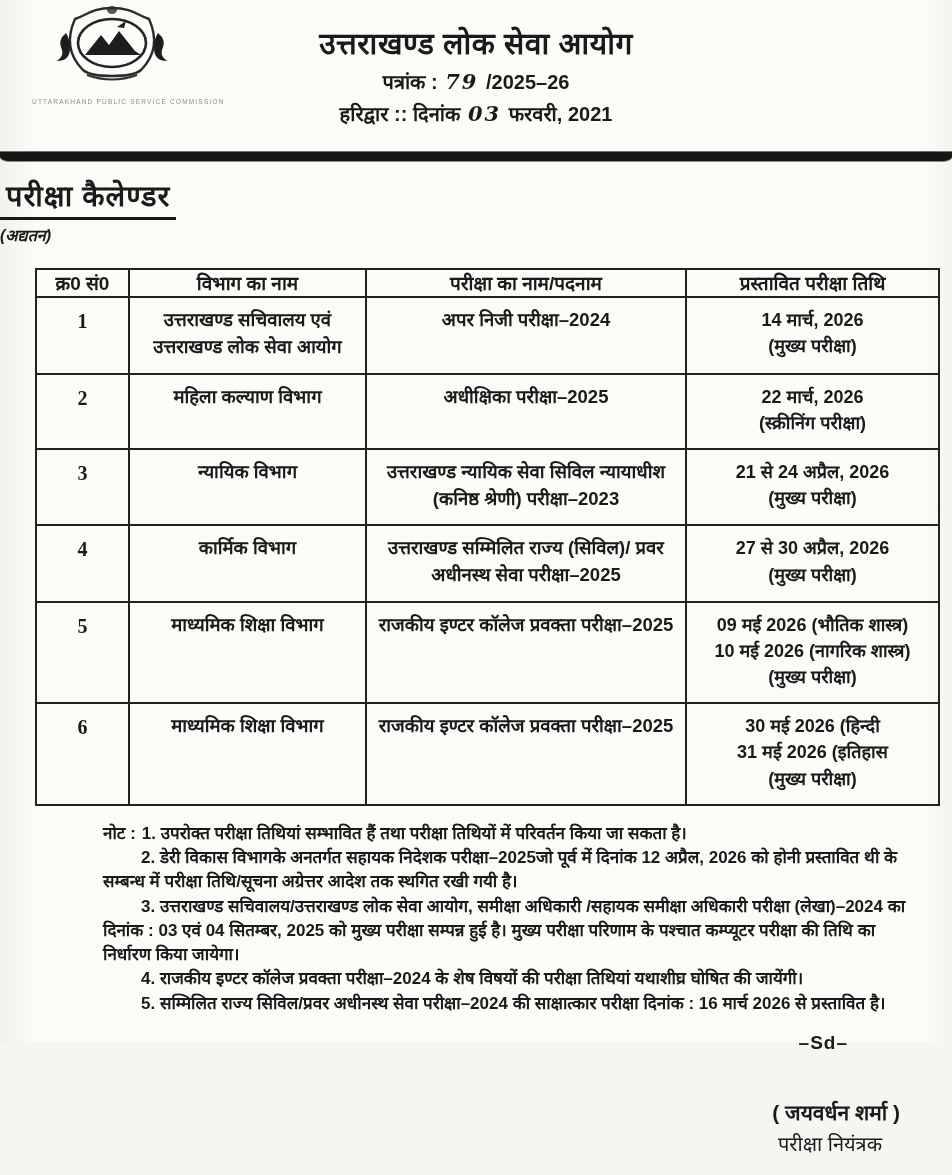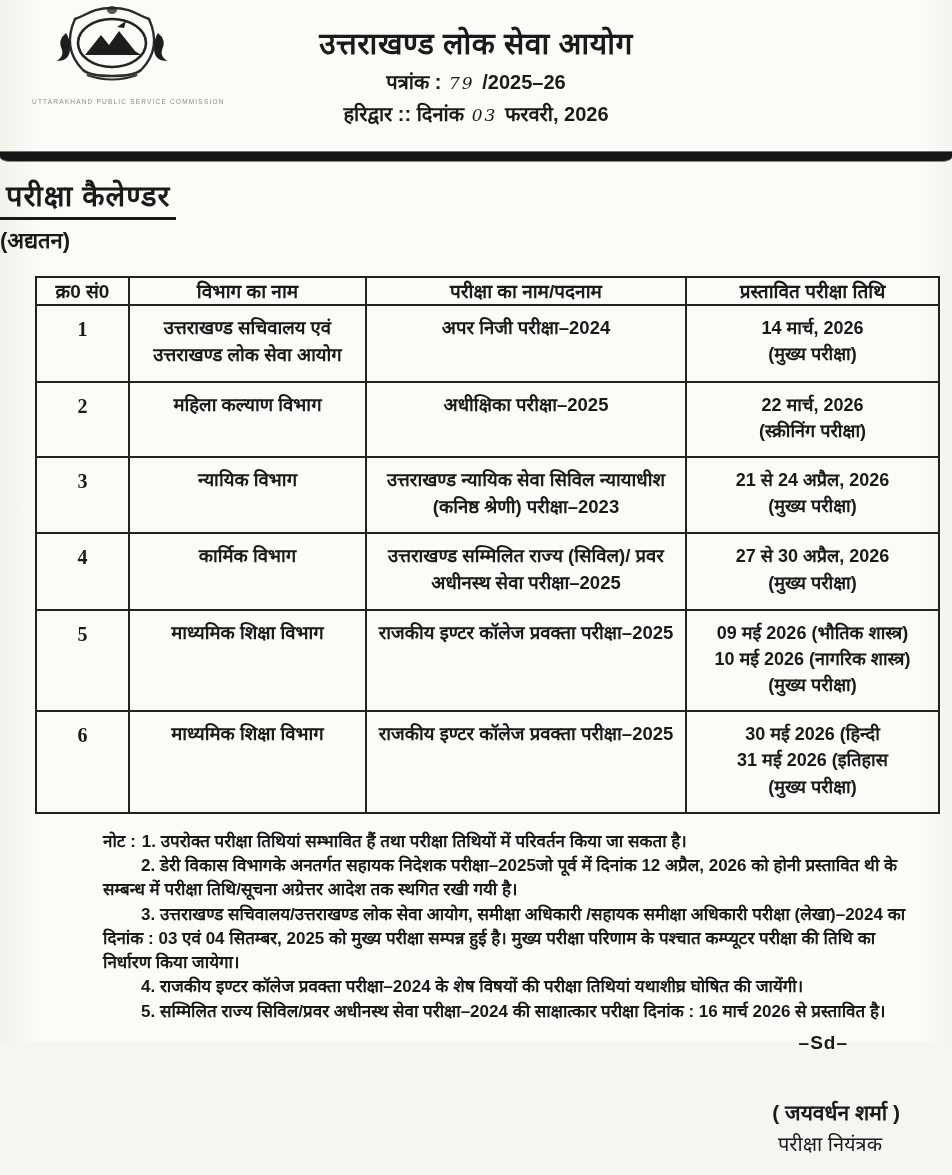--- a/index.html
+++ b/index.html
@@ -20,36 +20,36 @@
   .emblem{position:absolute;left:32px;top:2px;width:160px;height:106px;text-align:center;}
   .emblem-caption{
     font-size:6.5px;color:#8f8d88;letter-spacing:1.2px;white-space:nowrap;
     filter:blur(0.3px);margin-top:-2px;
   }
   .head-text{text-align:center;padding-top:14px;}
   .org-name{margin:0;font-size:30px;font-weight:bold;letter-spacing:0.5px;}
   .letter-line,.place-date-line{font-size:20px;font-weight:bold;margin-top:5px;}
   .handwritten{
     font-family:"DejaVu Serif","Liberation Serif",serif;
-    font-style:italic;font-weight:normal;font-size:17px;letter-spacing:2px;
+    font-style:italic;font-weight:bold;font-size:21px;letter-spacing:2px;
     padding:0 2px;
   }
   
   .thick-rule{
     margin-top:24px;height:9px;background:#161616;
     border-top:1px solid #6f6f6f;border-bottom:1px solid #8a8a8a;
     border-radius:0 0 10px 10px / 0 0 5px 5px;
   }
   
   .doc-title{margin-top:13px;}
   .doc-title h2{
     display:inline-block;margin:0;font-size:29px;font-weight:bold;
     border-bottom:3px solid #191919;padding:0 6px 3px 6px;letter-spacing:1px;
   }
-  .doc-subtitle{font-size:22px;font-weight:bold;margin-top:4px;}
+  .doc-subtitle{font-size:16px;font-weight:bold;margin-top:4px;font-style:italic;}
   
   table.calendar{
     margin:22px 0 0 35px;width:903px;border-collapse:collapse;table-layout:fixed;
   }
   table.calendar th,table.calendar td{
     border:2px solid #222;text-align:center;vertical-align:top;
   }
   table.calendar th{font-size:19px;font-weight:bold;padding:0 4px;}
   tr.colnum-row td{font-size:18px;font-weight:bold;padding:6px 4px 18px 4px;}
   tbody td{font-size:18.5px;font-weight:600;padding:9px 10px 12px 10px;line-height:1.45;}
@@ -87,21 +87,21 @@
     <div class="head-text">
       <h1 class="org-name">उत्तराखण्ड लोक सेवा आयोग</h1>
       <div class="letter-line">
         <span>पत्रांक :</span>
         <span class="handwritten">79</span>
         <span>/2025–26</span>
       </div>
       <div class="place-date-line">
         <span>हरिद्वार :: दिनांक</span>
         <span class="handwritten">03</span>
-        <span>फरवरी, 2026</span>
+        <span>फरवरी, 2021</span>
       </div>
     </div>
   </div>
 
   <div class="thick-rule"></div>
 
   <div class="doc-title">
     <h2>परीक्षा कैलेण्डर</h2>
     <div class="doc-subtitle">(अद्यतन)</div>
   </div>

